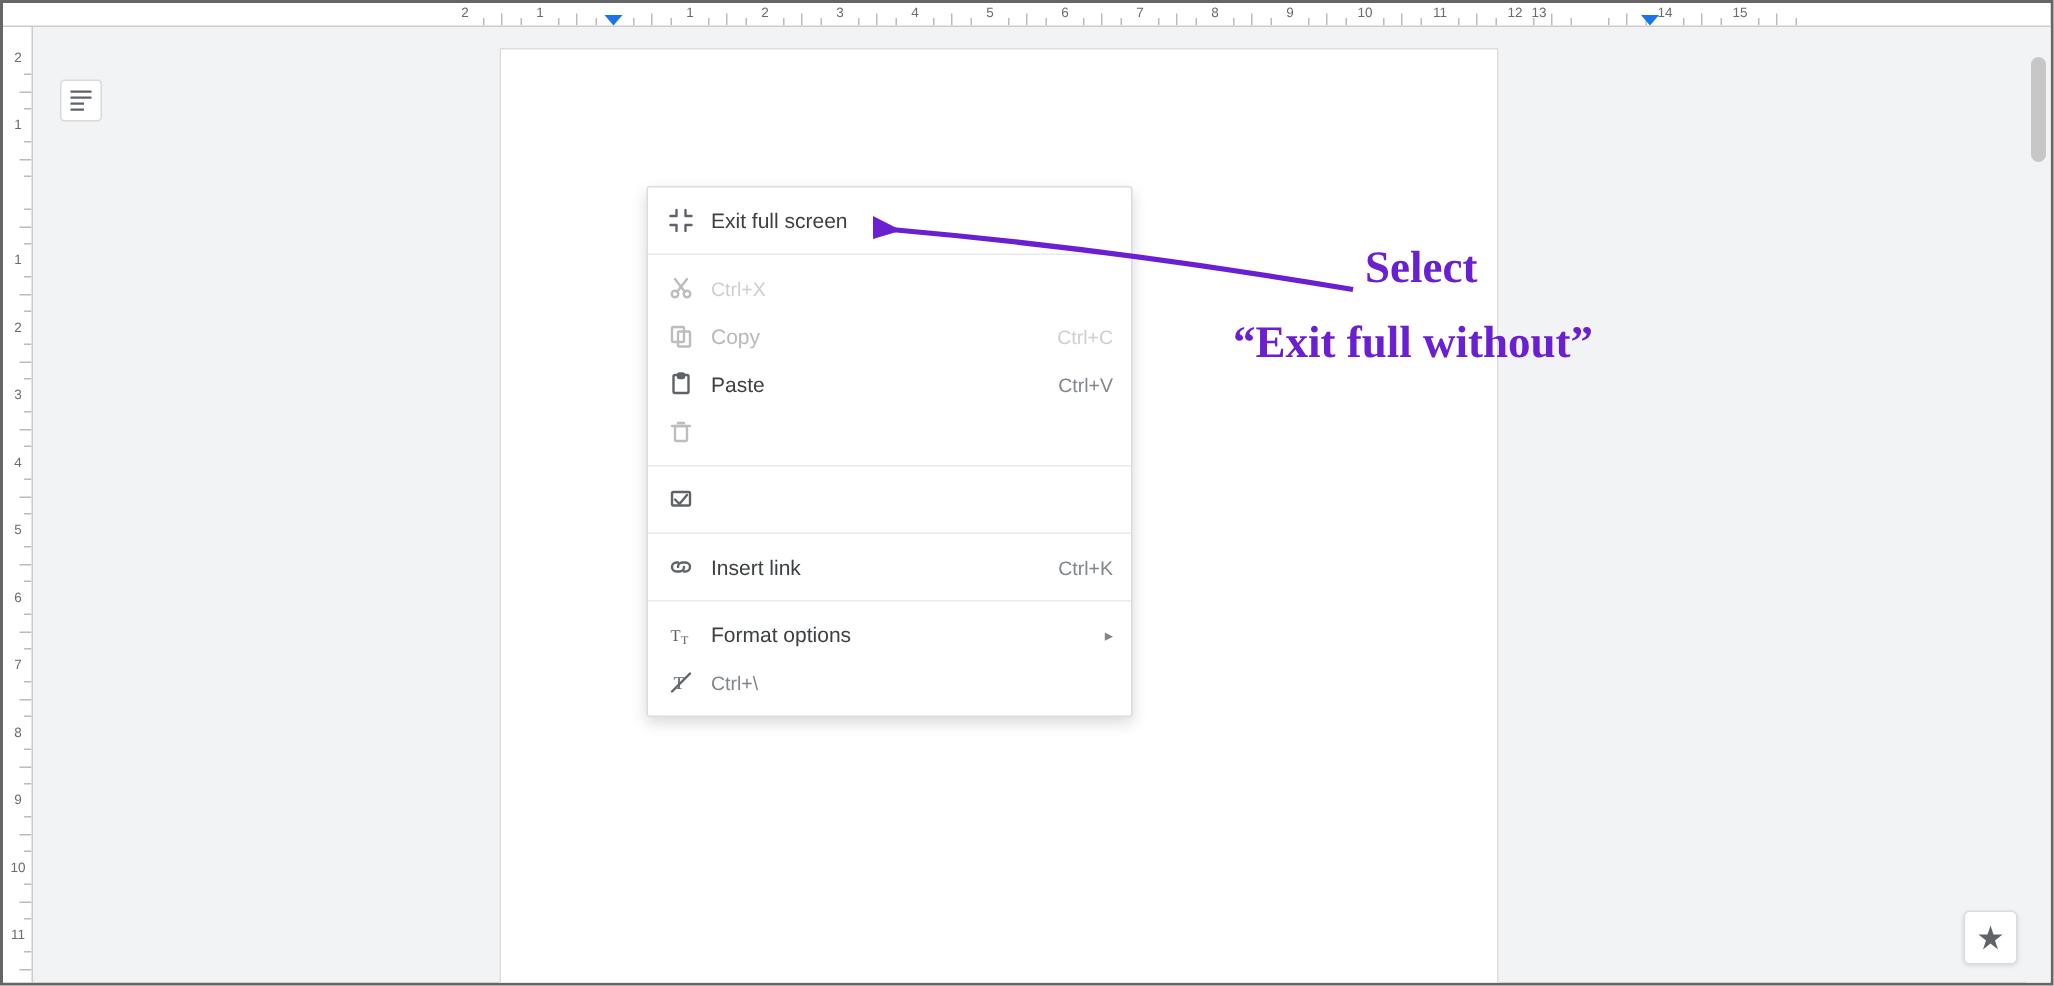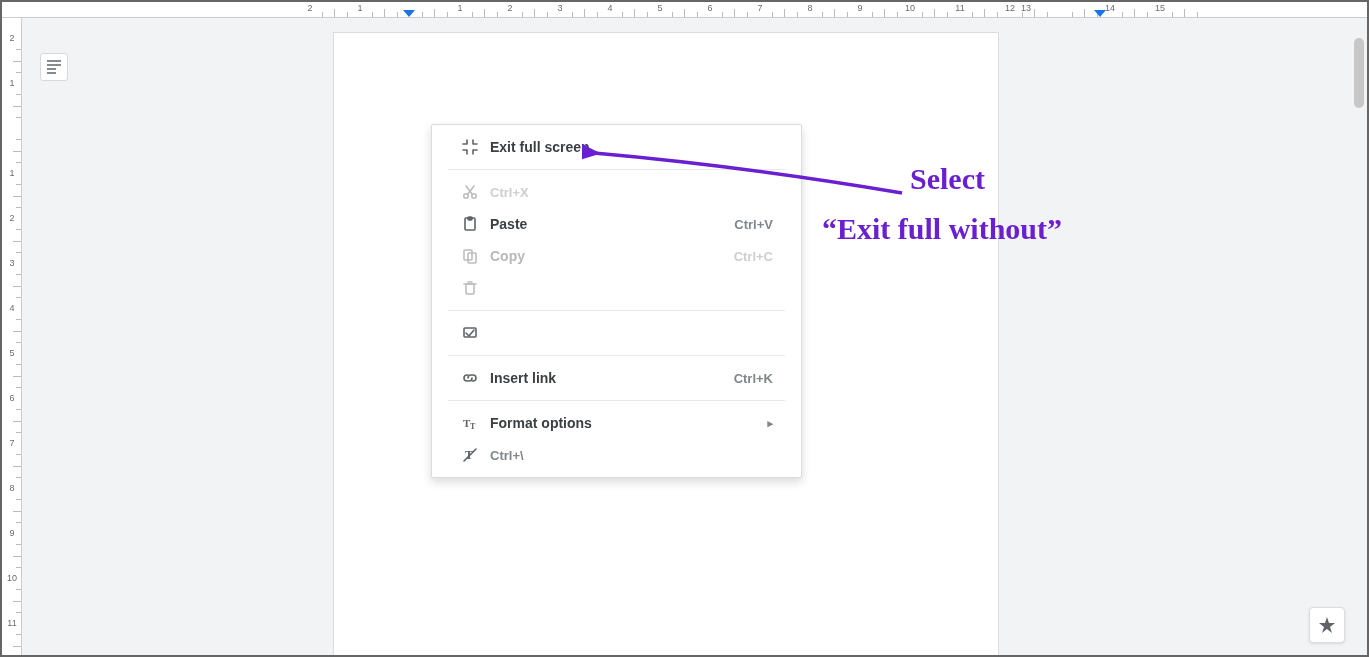--- a/index.html
+++ b/index.html
@@ -147,29 +147,28 @@
     align-items: center;
     justify-content: center;
     color: #5f6368;
   }
 
   
   .ctx-menu {
     position: absolute;
     top: 106px;
     left: 409px;
-    width: 371px;
+    width: 324px;
     background: #fff;
     border: 1px solid #dadce0;
     border-radius: 2px;
     box-shadow: 0 4px 10px rgba(0,0,0,0.15);
-    padding: 6px 16px;
+    padding: 6px 0;
     font-size: 14px;
     color: #3c4043;
-    font-weight: bold;
   }
   .ctx-item {
     display: flex;
     align-items: center;
     height: 32px;
     padding: 0 12px;
     cursor: default;
   }
   .ctx-item.disabled { color: #b9b9b9; }
   .ctx-icon {
@@ -693,43 +692,43 @@
             <g stroke="#bdbdbd" fill="none" stroke-width="1.6" stroke-linecap="round" stroke-linejoin="round">
               <circle cx="4" cy="12" r="2.2"></circle>
               <circle cx="12" cy="12" r="2.2"></circle>
               <line x1="5.5" y1="10.5" x2="12" y2="2"></line>
               <line x1="10.5" y1="10.5" x2="4" y2="2"></line>
             </g>
           </svg>
         </span>
         <span class="ctx-shortcut">Ctrl+X</span>
       </div>
+      <div class="ctx-item highlightable disabled">
+        <span class="ctx-icon">
+          <svg width="16" height="16" viewBox="0 0 16 16">
+            <g stroke="#bdbdbd" fill="none" stroke-width="1.6" stroke-linecap="round" stroke-linejoin="round">
+              <rect x="2" y="2" width="8" height="10" rx="1"></rect>
+              <rect x="6" y="5" width="8" height="10" rx="1"></rect>
+            </g>
+          </svg>
+        </span>
+        <span class="ctx-label">Copy</span>
+        <span class="ctx-shortcut">Ctrl+C</span>
+      </div>
       <div class="ctx-item highlightable">
         <span class="ctx-icon">
           <svg width="16" height="16" viewBox="0 0 16 16">
             <g stroke="#5f6368" fill="none" stroke-width="1.6" stroke-linecap="round" stroke-linejoin="round">
               <rect x="3" y="2" width="10" height="12" rx="1"></rect>
               <rect x="6" y="1" width="4" height="3" rx="1" fill="#5f6368"></rect>
             </g>
           </svg>
         </span>
         <span class="ctx-label">Paste</span>
         <span class="ctx-shortcut">Ctrl+V</span>
-      </div>
-      <div class="ctx-item highlightable disabled">
-        <span class="ctx-icon">
-          <svg width="16" height="16" viewBox="0 0 16 16">
-            <g stroke="#bdbdbd" fill="none" stroke-width="1.6" stroke-linecap="round" stroke-linejoin="round">
-              <rect x="2" y="2" width="8" height="10" rx="1"></rect>
-              <rect x="6" y="5" width="8" height="10" rx="1"></rect>
-            </g>
-          </svg>
-        </span>
-        <span class="ctx-label">Copy</span>
-        <span class="ctx-shortcut">Ctrl+C</span>
       </div>
       <div class="ctx-item highlightable disabled">
         <span class="ctx-icon">
           <svg width="16" height="16" viewBox="0 0 16 16">
             <g stroke="#bdbdbd" fill="none" stroke-width="1.6" stroke-linecap="round" stroke-linejoin="round">
               <rect x="4" y="4" width="8" height="10" rx="1"></rect>
               <line x1="2" y1="4" x2="14" y2="4"></line>
               <line x1="6" y1="2" x2="10" y2="2"></line>
             </g>
           </svg>

